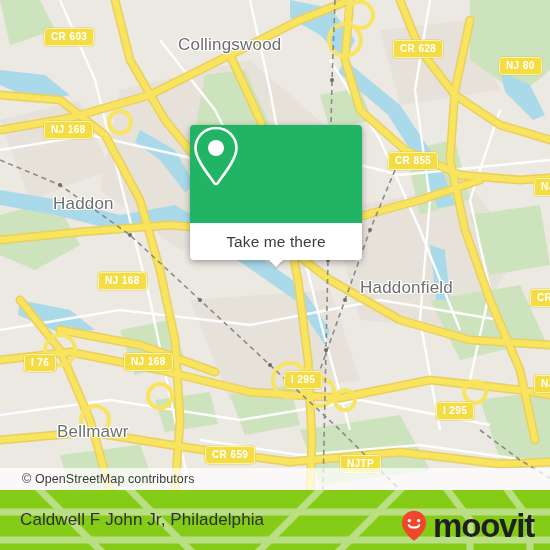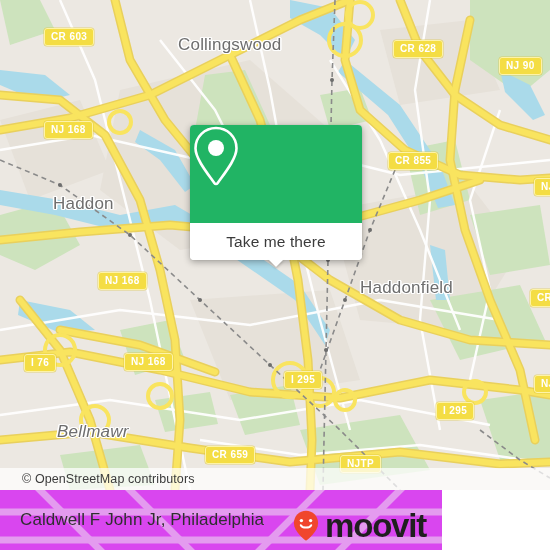--- a/index.html
+++ b/index.html
@@ -80,22 +80,22 @@
     position:absolute;left:50%;bottom:-7px;margin-left:-8px;
     width:0;height:0;
     border-left:8px solid transparent;
     border-right:8px solid transparent;
     border-top:8px solid #fff;
     filter:drop-shadow(0 2px 1px rgba(0,0,0,.18));
   }
 
   
   #bar{
-    position:absolute;left:0;top:490px;width:442px;height:60px;
-    background:#d946ef;overflow:hidden;
+    position:absolute;left:0;top:490px;width:550px;height:60px;
+    background:#84cc16;overflow:hidden;
   }
   #bar-wm{position:absolute;left:0;top:0;width:550px;height:60px;opacity:.5;}
   #bar-title{
     position:absolute;left:20px;top:0;height:60px;
     display:flex;align-items:center;
     font-size:17px;color:#2f2f2f;letter-spacing:.1px;
   }
   #logo{
     position:absolute;right:16px;top:5px;height:60px;
     display:flex;align-items:center;gap:6px;
@@ -223,25 +223,25 @@
         <circle cx="328" cy="260" r="2"></circle>
           <circle cx="326" cy="350" r="2"></circle>
         <circle cx="370" cy="230" r="2"></circle>
           <circle cx="345" cy="300" r="2"></circle>
       </g>
     </svg>
 
     <div class="maplabel" style="left:178px;top:35px;">Collingswood</div>
     <div class="maplabel" style="left:53px;top:194px;">Haddon</div>
     <div class="maplabel" style="left:360px;top:241px;margin-top:37px;">Haddonfield</div>
-    <div class="maplabel" style="left:57px;top:422px;font-style:italic;">Bellmawr</div>
+    <div class="maplabel" style="left:57px;top:422px;">Bellmawr</div>
 
     <div class="shield" style="left:44px;top:28px;">CR 603</div>
     <div class="shield" style="left:393px;top:40px;">CR 628</div>
-    <div class="shield" style="left:499px;top:57px;">NJ 90</div>
+    <div class="shield" style="left:499px;top:57px;">NJ 80</div>
     <div class="shield" style="left:44px;top:121px;">NJ 168</div>
     <div class="shield" style="left:388px;top:152px;">CR 855</div>
     <div class="shield" style="left:534px;top:178px;">NJ</div>
     <div class="shield" style="left:98px;top:272px;">NJ 168</div>
     <div class="shield" style="left:530px;top:289px;">CR</div>
     <div class="shield" style="left:24px;top:354px;">I 76</div>
     <div class="shield" style="left:124px;top:353px;">NJ 168</div>
     <div class="shield" style="left:284px;top:371px;">I 295</div>
     <div class="shield" style="left:534px;top:375px;">NJ</div>
     <div class="shield" style="left:436px;top:402px;">I 295</div>

